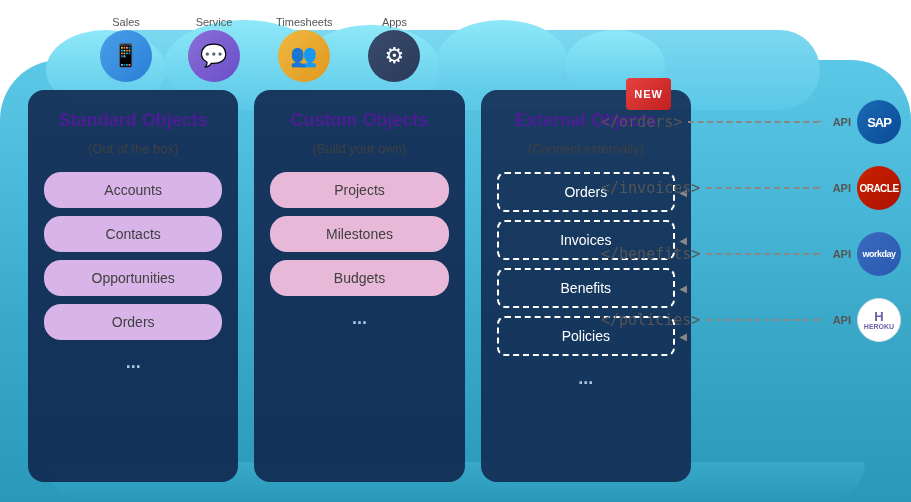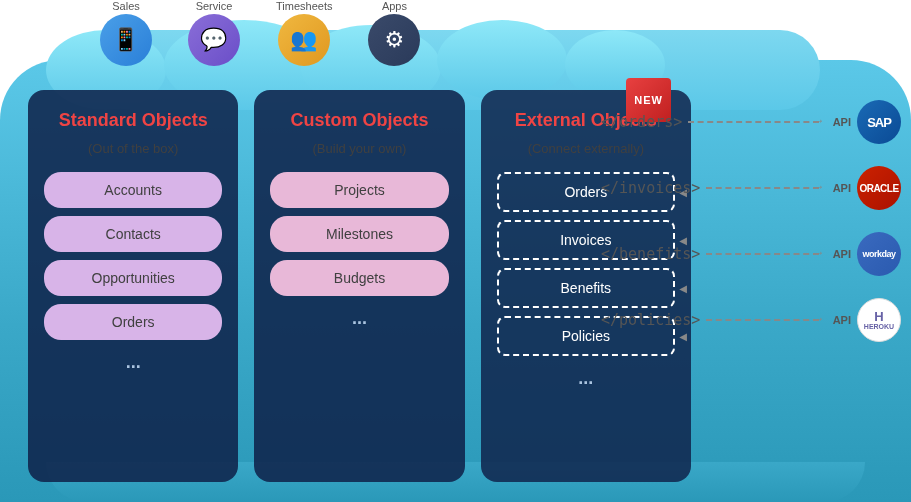--- a/index.html
+++ b/index.html
@@ -69,21 +69,21 @@
       top: 0;
       left: 0;
       right: 0;
       bottom: 0;
       z-index: 10;
     }
 
     
     .top-icons {
       position: absolute;
-      top: 0;
+      top: 16px;
       left: 100px;
       display: flex;
       gap: 36px;
       align-items: flex-start;
       z-index: 20;
     }
     .icon-item {
       display: flex;
       flex-direction: column;
       align-items: center;
@@ -133,21 +133,21 @@
       gap: 8px;
       position: relative;
     }
     .column-panel.external {
       background: rgba(15, 35, 75, 0.85);
     }
 
     .column-title {
       font-size: 18px;
       font-weight: 700;
-      color: #ef4444;
+      color: #4c1d95;
       text-align: center;
       margin-bottom: 2px;
     }
     .column-subtitle {
       font-size: 13px;
       color: #404040;
       text-align: center;
       margin-bottom: 8px;
     }
 
@@ -195,21 +195,21 @@
 
     
     .new-badge {
       position: absolute;
       top: -12px;
       right: 20px;
       background: linear-gradient(135deg, #e84040, #c02020);
       color: white;
       font-size: 11px;
       font-weight: 700;
-      padding: 16px 8px;
+      padding: 10px 8px;
       border-radius: 4px;
       letter-spacing: 1px;
     }
 
     
     .api-connections {
       position: absolute;
       right: 10px;
       top: 100px;
       width: 300px;

